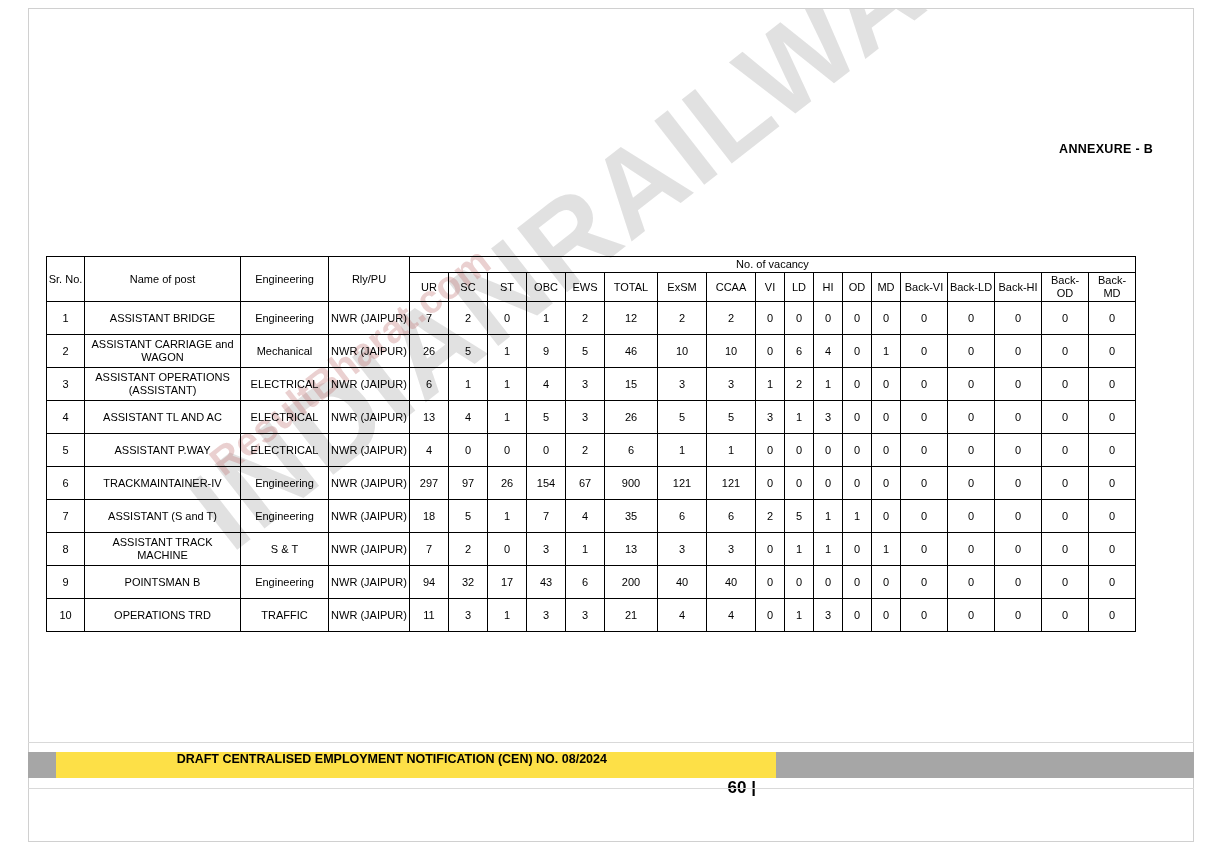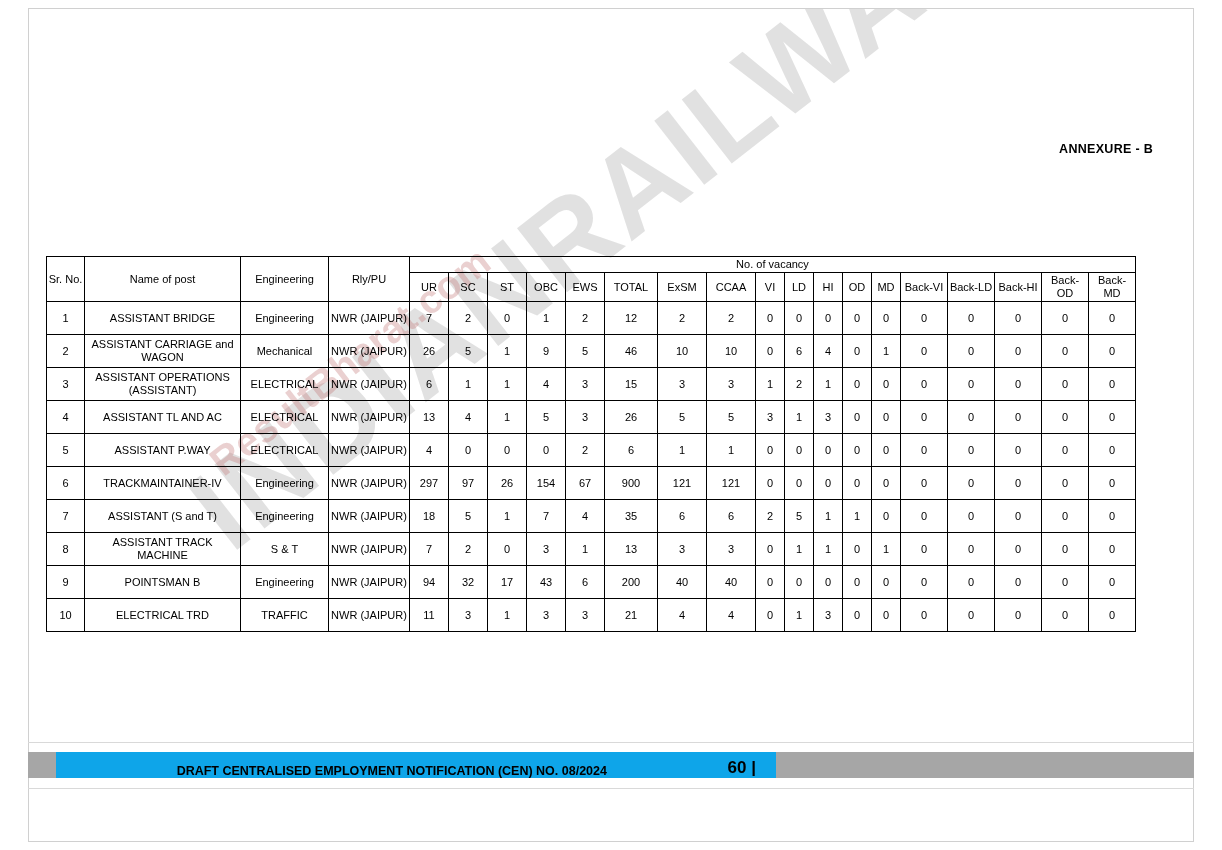--- a/index.html
+++ b/index.html
@@ -126,23 +126,23 @@
     width: 1166px;
     height: 26px;
     background: #a6a6a6;
   }
   .footer-inner {
     position: absolute;
     left: 56px;
     top: 752px;
     width: 720px;
     height: 26px;
-    background: #0ea5e9;
+    background: #fde047;
     display: flex;
-    align-items: flex-end;
+    align-items: flex-start;
   }
   .footer-text {
     font-size: 12.5px;
     font-weight: bold;
     flex: 1;
     text-align: center;
   }
   .footer-page {
     font-size: 17px;
     font-weight: bold;
@@ -446,21 +446,21 @@
           <td class="num">0</td>
           <td class="num">0</td>
           <td class="num">0</td>
           <td class="num">0</td>
           <td class="num">0</td>
           <td class="num">0</td>
           <td class="num">0</td>
         </tr>
         <tr class="rowh">
           <td>10</td>
-          <td class="postname">ELECTRICAL TRD</td>
+          <td class="postname">OPERATIONS TRD</td>
           <td>TRAFFIC</td>
           <td>NWR (JAIPUR)</td>
           <td class="num">11</td>
           <td class="num">3</td>
           <td class="num">1</td>
           <td class="num">3</td>
           <td class="num">3</td>
           <td class="num">21</td>
           <td class="num">4</td>
           <td class="num">4</td>

